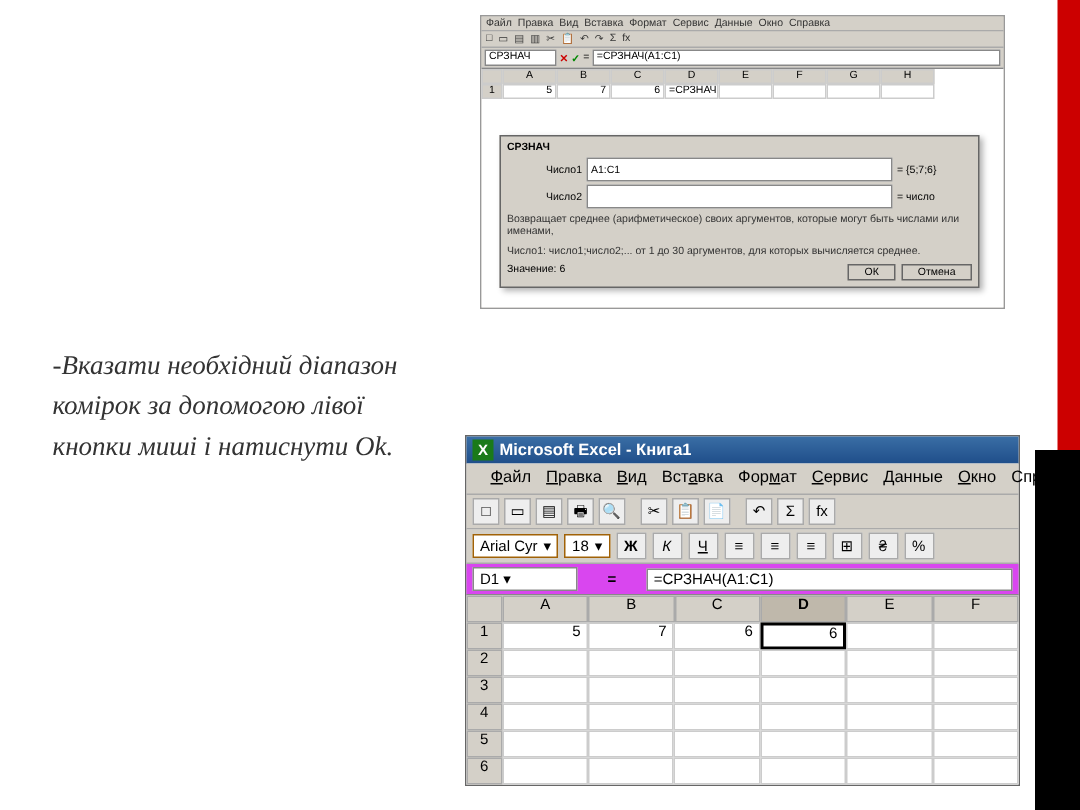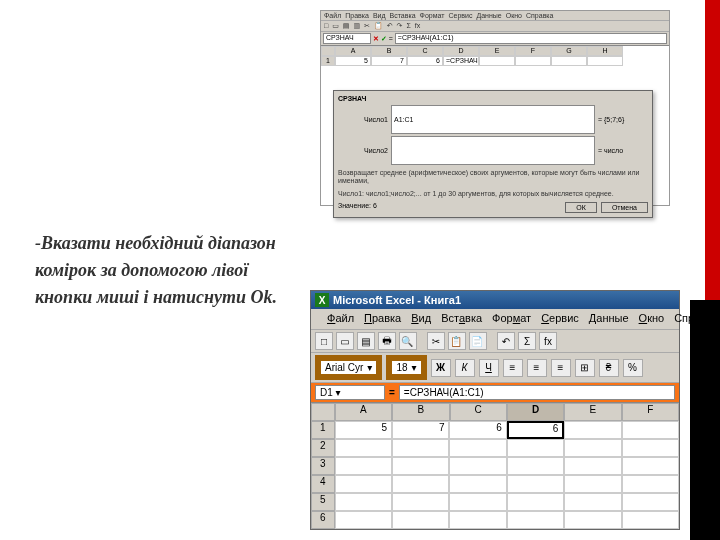--- a/index.html
+++ b/index.html
@@ -21,21 +21,21 @@
     right: 0; bottom: 0;
     width: 30px; height: 240px;
     background: #000;
   }
   .instruction {
     position: absolute;
     left: 35px; top: 230px;
     width: 250px;
     font-family: Georgia, serif;
     font-style: italic;
-    font-weight: bold;
+    font-weight: normal;
     font-size: 18px;
     line-height: 1.5;
     color: #333;
   }
   
   .shot-top {
     position: absolute;
     left: 320px; top: 10px;
     width: 350px;
     border: 1px solid #999;
@@ -94,21 +94,21 @@
     background: #d4d0c8;
     border: 1px solid #666;
     box-shadow: 2px 2px 4px rgba(0,0,0,.3);
     padding: 4px;
     font-size: 7px;
   }
   .fnname { font-weight:bold; margin-bottom:3px;}
   .paramrow { display:flex; align-items:center; margin:2px 0; gap:3px;}
   .paramrow label { width:50px; text-align:right;}
   .paramrow input {
-    flex:1; height:29px; font-size:7px;
+    flex:1; height:16px; font-size:7px;
     border:1px solid #888; background:#fff; padding:0 2px;
   }
   .paramrow .hint { width:50px; }
   .desc { margin:4px 0; color:#333; line-height:1.2;}
   .dlg-btns { display:flex; justify-content:flex-end; gap:4px; margin-top:4px;}
   .btn {
     border:1px solid #666; background:#d4d0c8;
     padding:1px 10px; font-size:7px;
   }
   
@@ -156,33 +156,33 @@
     font-size:10px;
   }
   .fmt {
     display:flex; gap:4px; align-items:center;
     background:#d4d0c8;
     padding:2px 4px;
     border-bottom:1px solid #aaa;
     font-size:10px;
   }
   .fmt .combo {
-    border:6px solid #a16207; background:#fff;
+    border:1px solid #a16207; background:#fff;
     padding:1px 4px; display:inline-flex;align-items:center;gap:4px;
   }
   .fmt .btn2 {
     width:20px;height:18px;border:1px solid #aaa;background:#eee;
     display:inline-flex;align-items:center;justify-content:center;
   }
   .formularow2 {
     display:flex;align-items:center;
-    background:#f97316;
+    background:#d946ef;
     padding:2px 4px;
     border-bottom:1px solid #888;
-    gap:4px;
+    gap:20px;
   }
   .formularow2 .nb {
     width:70px;border:1px solid #888;background:#fff;
     padding:1px 4px;font-size:10px;
   }
   .formularow2 .eq { font-weight:bold;}
   .formularow2 .fx {
     flex:1;border:1px solid #888;background:#fff;
     padding:1px 4px;font-size:10px;
   }

